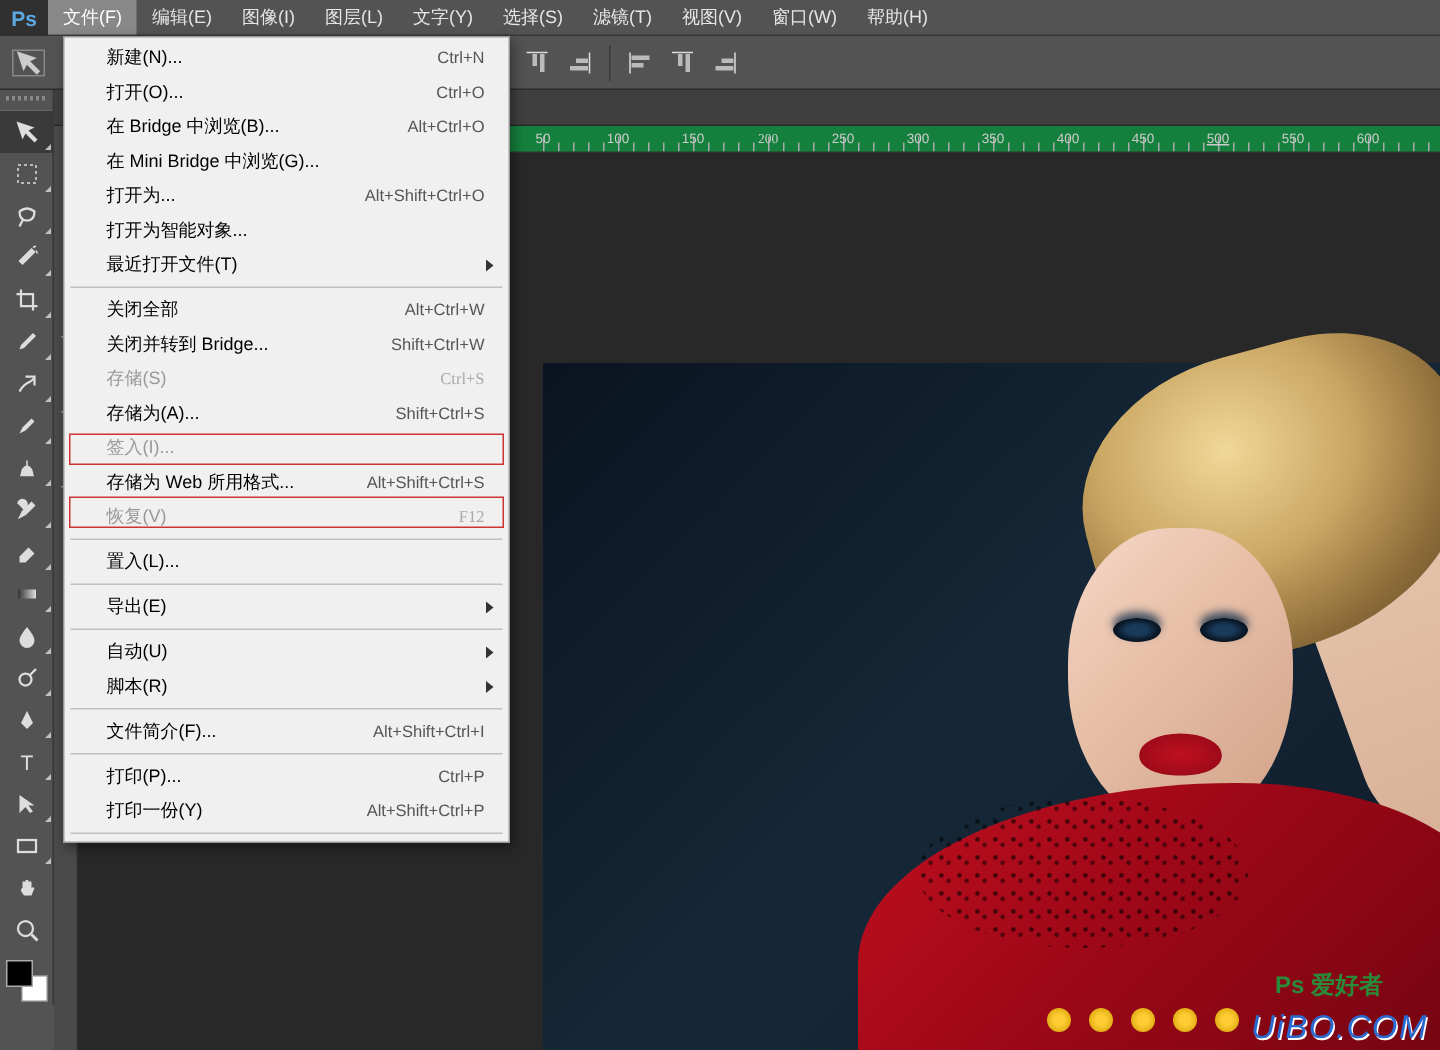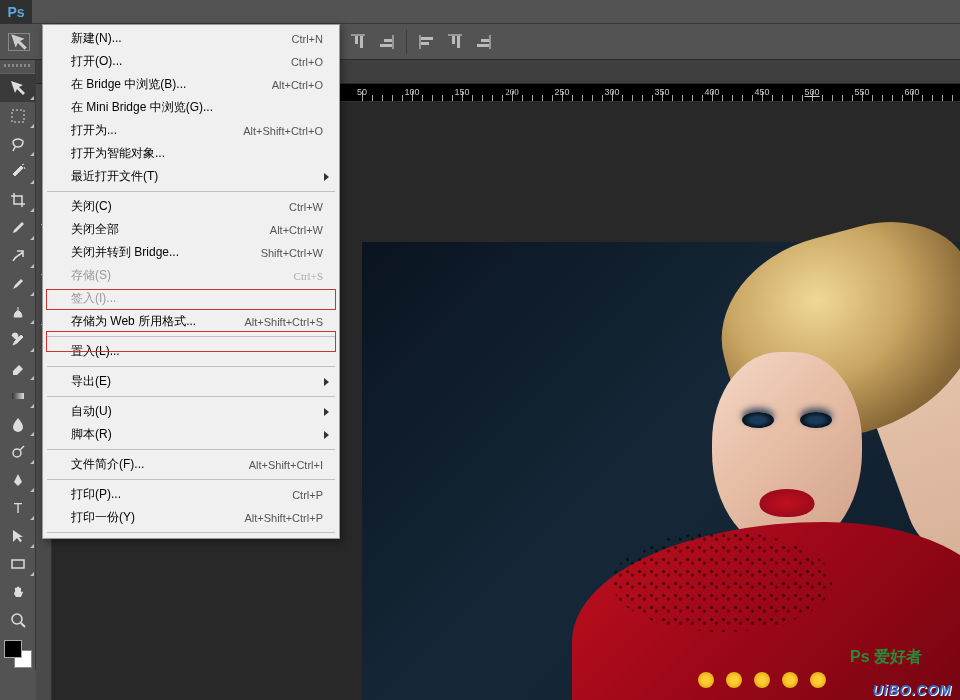--- a/index.html
+++ b/index.html
@@ -28,21 +28,21 @@
 .tool.noarrow::after { display: none; }
 .tool svg { width: 18px; height: 18px; }
 .swatches { width: 36px; height: 32px; position: relative; margin-top: 4px; }
 .sw-fg { position: absolute; width: 18px; height: 18px; left: 4px; top: 2px; background: #000; border: 1px solid #aaa; z-index: 2; }
 .sw-bg { position: absolute; width: 18px; height: 18px; left: 14px; top: 12px; background: #fff; border: 1px solid #888; }
 
 
 .tabbar { position: absolute; left: 36px; top: 60px; right: 0; height: 24px; background: #3f3f3f; display: flex; align-items: flex-end; padding-left: 10px; border-bottom: 1px solid #282828; }
 
 
-.ruler-h { position: absolute; left: 52px; top: 84px; right: 0; height: 18px; background: #000000; border-bottom: 1px solid #333; display: flex; align-items: flex-end; overflow: hidden; font-size: 9px; color: #ccc; }
+.ruler-h { position: absolute; left: 52px; top: 84px; right: 0; height: 18px; background: #15803d; border-bottom: 1px solid #333; display: flex; align-items: flex-end; overflow: hidden; font-size: 9px; color: #ccc; }
 .ruler-v { position: absolute; left: 36px; top: 84px; width: 16px; bottom: 0; background: #4a4a4a; border-right: 1px solid #333; }
 .ruler-tick { position: absolute; bottom: 0; width: 1px; height: 6px; background: #aaa; }
 .ruler-tick.major { height: 10px; }
 .ruler-label { position: absolute; bottom: 4px; font-size: 9px; color: #ccc; transform: translateX(-50%); }
 .ruler-v .ruler-tick { left: auto; right: 0; bottom: auto; width: 6px; height: 1px; }
 .ruler-v .ruler-tick.major { width: 10px; }
 
 
 .canvas-area { position: absolute; left: 52px; top: 102px; right: 0; bottom: 0; background: #282828; overflow: hidden; }
 .document { position: absolute; left: 310px; top: 140px; width: 600px; height: 460px; background: linear-gradient(135deg, #0a1420 0%, #162838 50%, #0e1a28 100%); }
@@ -66,28 +66,40 @@
 .dropdown { position: absolute; left: 42px; top: 24px; width: 298px; background: #f0f0f0; border: 1px solid #9a9a9a; box-shadow: 2px 3px 8px rgba(0,0,0,0.4); z-index: 100; padding: 2px 0; }
 .dd-item { display: flex; justify-content: space-between; align-items: center; padding: 3px 16px 3px 28px; font-size: 12px; color: #000; cursor: pointer; position: relative; }
 .dd-item.disabled { color: #999; cursor: default; }
 .dd-shortcut { color: #555; font-size: 11px; padding-left: 40px; }
 .dd-item.disabled .dd-shortcut { color: #aaa; font-family: Liberation Serif, serif; }
 .dd-sep { height: 1px; background: #c0c0c0; margin: 3px 4px; }
 .dd-arrow { position: absolute; right: 10px; width: 0; height: 0; border-left: 5px solid #333; border-top: 4px solid transparent; border-bottom: 4px solid transparent; }
 .dd-highlight { position: absolute; border: 1px solid #cc3333; left: 46px; pointer-events: none; z-index: 101; }
 
 
-.watermark { position: absolute; right: 10px; bottom: 4px; font-size: 14px; font-weight: bold; font-style: italic; color: #2a6ad0; text-shadow: 1px 1px 0 #fff; letter-spacing: 1px; z-index: 5; }
+.watermark { position: absolute; right: 10px; bottom: 4px; font-size: 22px; font-weight: normal; font-style: italic; color: #2a6ad0; text-shadow: 1px 1px 0 #fff; letter-spacing: 1px; z-index: 5; }
 .watermark2 { position: absolute; right: 40px; bottom: 34px; font-size: 16px; color: #2a8a3a; font-weight: bold; z-index: 5; }
 </style>
 </head>
 <body>
 
 <div class="menubar">
   <div class="ps-logo">Ps</div>
+  <div id="menubar-items" style="display: flex;">
+      <div class="menu-item active">文件(F)</div>
+      <div class="menu-item">编辑(E)</div>
+      <div class="menu-item">图像(I)</div>
+      <div class="menu-item">图层(L)</div>
+      <div class="menu-item">文字(Y)</div>
+      <div class="menu-item">选择(S)</div>
+      <div class="menu-item">滤镜(T)</div>
+      <div class="menu-item">视图(V)</div>
+      <div class="menu-item">窗口(W)</div>
+      <div class="menu-item">帮助(H)</div>
+    </div>
 </div>
 
 <div class="optionsbar">
   <div class="tool-preview">
     <svg viewBox="0 0 18 18">
         <path d="M2 2 L6 14 L8 10 L14 16 L16 14 L10 8 L14 6 Z" fill="#ccc"></path>
       </svg>
   </div>
   <div class="opt-sep"></div>
   <div id="align-icons-1" style="display: flex;">
@@ -479,41 +491,45 @@
     </div>
     <div class="dd-item">
       <span>打开为智能对象...</span>
     </div>
     <div class="dd-item">
       <span>最近打开文件(T)</span>
       <span class="dd-arrow"></span>
     </div>
     <div class="dd-sep"></div>
     <div class="dd-item">
-      <span>关闭(C)</span>
-      <span class="dd-shortcut">Ctrl+W</span>
-    </div>
-    <div class="dd-item">
       <span>关闭全部</span>
       <span class="dd-shortcut">Alt+Ctrl+W</span>
     </div>
     <div class="dd-item">
       <span>关闭并转到 Bridge...</span>
       <span class="dd-shortcut">Shift+Ctrl+W</span>
     </div>
     <div class="dd-item disabled">
       <span>存储(S)</span>
       <span class="dd-shortcut">Ctrl+S</span>
     </div>
+    <div class="dd-item">
+      <span>存储为(A)...</span>
+      <span class="dd-shortcut">Shift+Ctrl+S</span>
+    </div>
     <div class="dd-item disabled">
       <span>签入(I)...</span>
     </div>
     <div class="dd-item">
       <span>存储为 Web 所用格式...</span>
       <span class="dd-shortcut">Alt+Shift+Ctrl+S</span>
+    </div>
+    <div class="dd-item disabled">
+      <span>恢复(V)</span>
+      <span class="dd-shortcut">F12</span>
     </div>
     <div class="dd-sep"></div>
     <div class="dd-item">
       <span>置入(L)...</span>
     </div>
     <div class="dd-sep"></div>
     <div class="dd-item">
       <span>导出(E)</span>
       <span class="dd-arrow"></span>
     </div>

